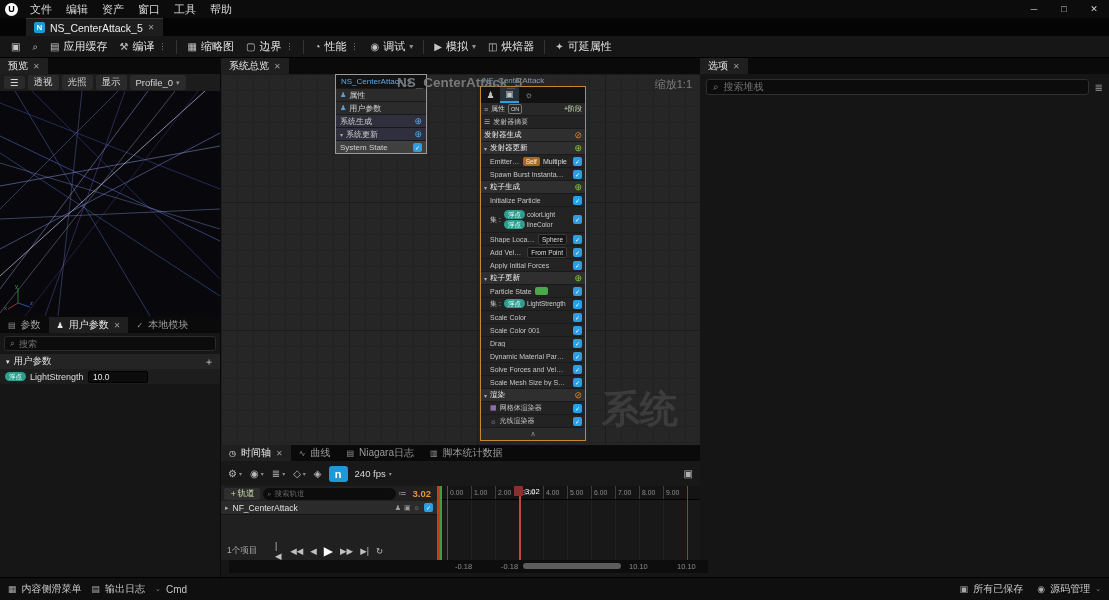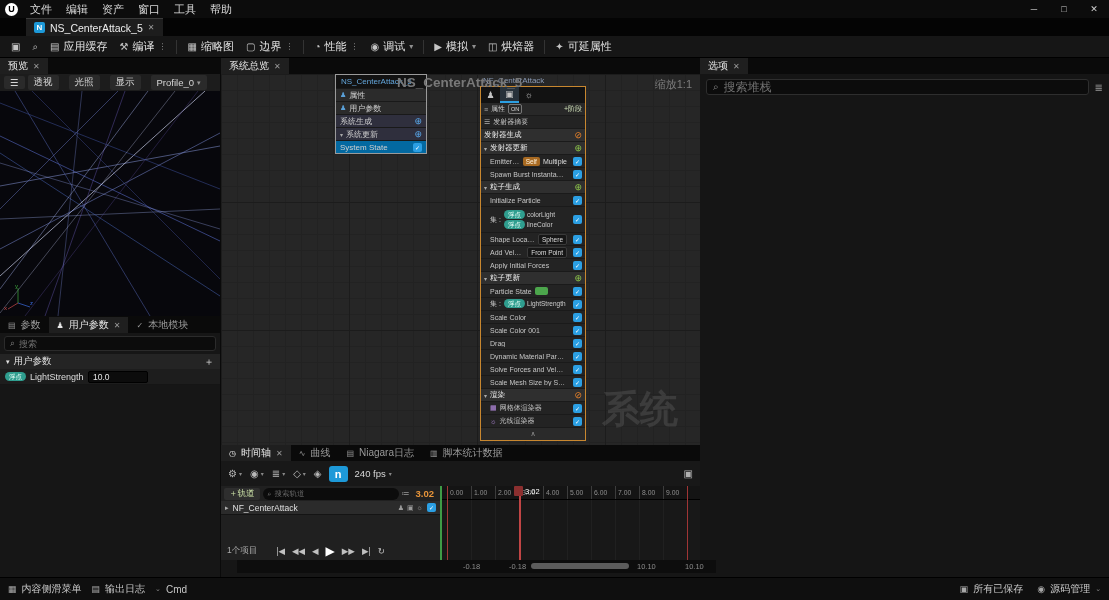--- a/index.html
+++ b/index.html
@@ -53,21 +53,21 @@
  background-image:linear-gradient(to right,#1c1c1c 1px,transparent 1px),linear-gradient(to bottom,#1c1c1c 1px,transparent 1px),linear-gradient(to right,#222 1px,transparent 1px),linear-gradient(to bottom,#222 1px,transparent 1px);
  background-size:128px 128px,128px 128px,16px 16px,16px 16px}
 .zoomlbl{position:absolute;right:8px;top:3px;color:#7d7d7d;font-size:11px;z-index:4}
 .watermark{position:absolute;right:22px;bottom:10px;font-size:38px;font-weight:bold;color:rgba(200,200,200,.14);z-index:1}
 .ghost{position:absolute;left:176px;top:1px;font-size:13.5px;font-weight:bold;color:#787878;z-index:3;white-space:nowrap}
 .node{position:absolute;z-index:2;font-size:8px}
 .nbox{border:1px solid #9a9a9a;background:#1f1f1f}
 .nhead{height:13px;background:#121212;color:#64a7dd;display:flex;align-items:center;padding:0 5px;font-size:8px;white-space:nowrap}
 .nrow{height:13px;display:flex;align-items:center;gap:3px;padding:0 4px;font-size:8px;background:#2b2b2b;border-top:1px solid #191919;color:#d0d0d0;white-space:nowrap}
 .nrow.c-nstage{background:#2f2f3d}
-.nrow.c-nmod{background:#0369a1}
+.nrow.c-nmod{background:#404040}
 .nrow .n-ico{color:#5aa0d8;font-size:7px}
 .nrow .n-chev{font-size:6px;color:#aaa}
 .nrow .n-right{margin-left:auto;font-size:9px}
 .nrow .n-right.c-blue{color:#58a6e8}
 .nrow .n-ico:empty,.nrow .n-chev:empty,.nrow .n-right:empty{display:none}
 .chk{display:none}
 .chk.c-on{display:flex;align-items:center;justify-content:center;width:9px;height:9px;background:#2b9fe3;border-radius:2px;color:#fff;font-size:6px;flex:none;margin-left:auto}
 
 .stacknode{position:absolute;left:259px;top:0;width:106px;z-index:2}
 .stacktitle{height:12px;color:#8a9ab5;font-size:8px;display:flex;align-items:center;padding:0 3px;white-space:nowrap}
@@ -101,48 +101,48 @@
 .pillrow .pname{font-size:6.5px;color:#ccc}
 .s-chev:empty,.s-ico:empty,.s-toggle:empty,.s-add:empty,.s-badge:empty,.s-right:empty,.pillrow .ptype:empty,.pillrow .pname:empty{display:none}
 .collapsebar{height:12px;background:#2a2a2a;display:flex;align-items:center;justify-content:center;color:#999;font-size:7px}
 
 .tl-toolbar{height:26px;background:#181818;border-bottom:1px solid #000;display:flex;align-items:center;gap:7px;padding:0 7px}
 .tico{display:flex;align-items:center;gap:2px;color:#b8b8b8;font-size:10px}
 .tico .aux{font-size:6px;color:#888}
 .tico .aux:empty{display:none}
 .nbtn{width:19px;height:16px;background:#1d99d8;border-radius:3px;color:#fff;font-weight:bold;font-size:11px;display:flex;align-items:center;justify-content:center}
 .fps{display:flex;align-items:center;gap:3px;font-size:9.5px;color:#d8d8d8}
-.tl-left{position:absolute;left:0;top:41px;width:220px;height:74px;background:#202020;border-right:1px solid #c2410c}
+.tl-left{position:absolute;left:0;top:41px;width:220px;height:74px;background:#202020;border-right:4px solid #c2410c}
 .tl-header{height:15px;display:flex;align-items:center;gap:3px;padding:0 3px}
 .addtrack{background:#2e2e2e;border-radius:2px;padding:0 5px;font-size:8.5px;color:#cde3a8;height:12px;display:flex;align-items:center}
 .tl-search{flex:1;height:12px;background:#0c0c0c;border-radius:6px;display:flex;align-items:center;gap:3px;padding:0 5px}
 .tl-search .mag{font-size:7px;color:#888}
 .tl-search input{flex:1;width:50px;background:transparent;border:none;outline:none;color:#ccc;font-size:7.5px;font-family:"Liberation Sans",sans-serif}
 .tl-search input::placeholder{color:#666}
 .cur-time{color:#e8953a;font-size:9.5px;font-weight:bold;padding:0 3px}
 .trackrow{height:14px;background:#2b2b2b;display:flex;align-items:center;gap:4px;padding:0 4px;font-size:8.5px;color:#e0e0e0;border-bottom:1px solid #141414}
 .trackrow .ticon{font-size:7px;color:#9a9a9a}
 .tl-footer{position:absolute;left:0;bottom:2px;width:100%;height:15px;display:flex;align-items:center;padding:0 6px;font-size:8.5px;color:#aaa}
 .transport{position:absolute;left:50%;transform:translateX(-50%);display:flex;gap:7px;align-items:center}
 .tpbtn{font-size:8.5px;color:#c0c0c0}
 .tpbtn.c-big{font-size:12px;color:#fff}
 .tl-right{position:absolute;left:220px;top:41px;width:259px;height:74px;background:#181818}
 .ruler{position:absolute;left:0;top:0;width:259px;height:14px;background:#141414;border-bottom:1px solid #000;display:flex;padding-left:6px}
 .tick{width:24px;flex:none;font-size:6.8px;color:#8f8f8f;border-left:1px solid #3c3c3c;padding-left:2px;line-height:13px}
 .tl-area{position:absolute;left:0;top:14px;width:259px;height:60px;background-image:linear-gradient(to right,#202020 1px,transparent 1px);background-size:24px 100%;background-position:6px 0}
 .vline{position:absolute;width:1px}
-.rangebar{position:absolute;left:16px;top:115px;width:479px;height:13px;background:#0d0d0d}
+.rangebar{position:absolute;left:8px;top:115px;width:479px;height:13px;background:#0d0d0d}
 .rlabel{position:absolute;top:2px;font-size:7.5px;color:#8c8c8c}
 .scrollthumb{position:absolute;top:3px;height:6px;background:#5c5c5c;border-radius:3px}
 
 .sel-body{height:503px;background:#151515;padding:5px 6px}
 .sel-search{display:flex;align-items:center;gap:6px}
 .sel-input{flex:1;height:16px;background:#0c0c0c;border:1px solid #2e2e2e;border-radius:3px;display:flex;align-items:center;gap:5px;padding:0 6px}
 .sel-input .mag{color:#888;font-size:10px}
-.sel-input input{flex:1;background:transparent;border:none;outline:none;color:#ddd;font-size:12px;font-family:Liberation Sans, sans-serif}
+.sel-input input{flex:1;background:transparent;border:none;outline:none;color:#ddd;font-size:10px;font-family:Liberation Mono, monospace}
 .sel-input input::placeholder{color:#6f6f6f}
 .funnel{color:#9a9a9a;font-size:10px}
 
 .statusbar{position:absolute;left:0;top:577px;width:1109px;height:23px;background:#0f0f0f;border-top:1px solid #000;display:flex;align-items:center;padding:0 8px;gap:10px;font-size:10px;color:#c8c8c8}
 .sb-item{display:flex;align-items:center;gap:5px;white-space:nowrap}
 .sb-item .ico{font-size:9px;color:#a8a8a8}
 .sb-item .aux{font-size:7px;color:#888}
 .console{width:200px;height:15px;background:#1a1a1a;border:1px solid #000;border-radius:2px;display:flex;align-items:center;padding:0 5px}
 .console input{flex:1;background:transparent;border:none;outline:none;color:#bbb;font-size:9px;font-family:"Liberation Sans",sans-serif}
 .console input::placeholder{color:#666}
@@ -273,21 +273,21 @@
 
   <div class="panel" style="left:0;top:58px;width:220px;height:258px">
     <div class="strip">
       <div class="ptab c-on">
         <span>预览</span>
         <span class="tab-x">✕</span>
       </div>
     </div>
     <div class="vp-toolbar">
       <span class="vp-btn">☰</span>
-      <div style="display:flex;gap:10px">
+      <div style="display:flex;gap:3px">
 
           <span class="vp-btn">
             <span>透视</span>
 
           </span>
 
           <span class="vp-btn">
             <span>光照</span>
 
           </span>

